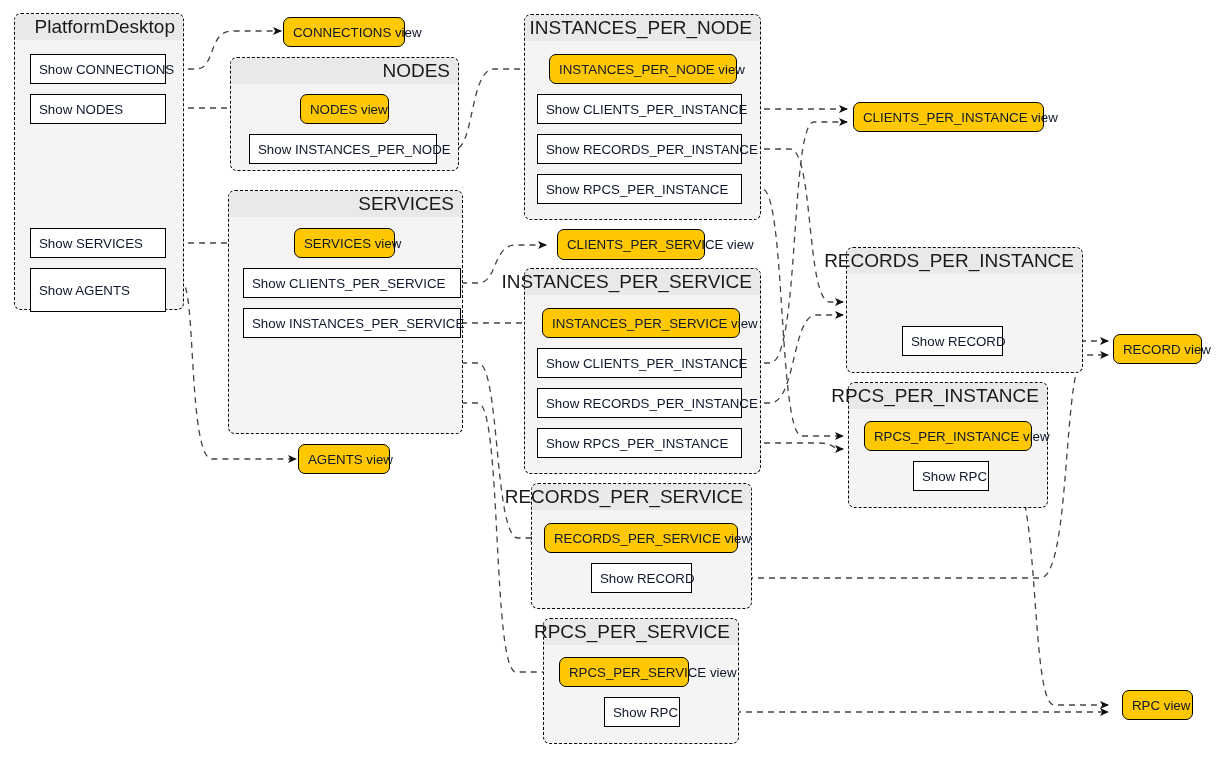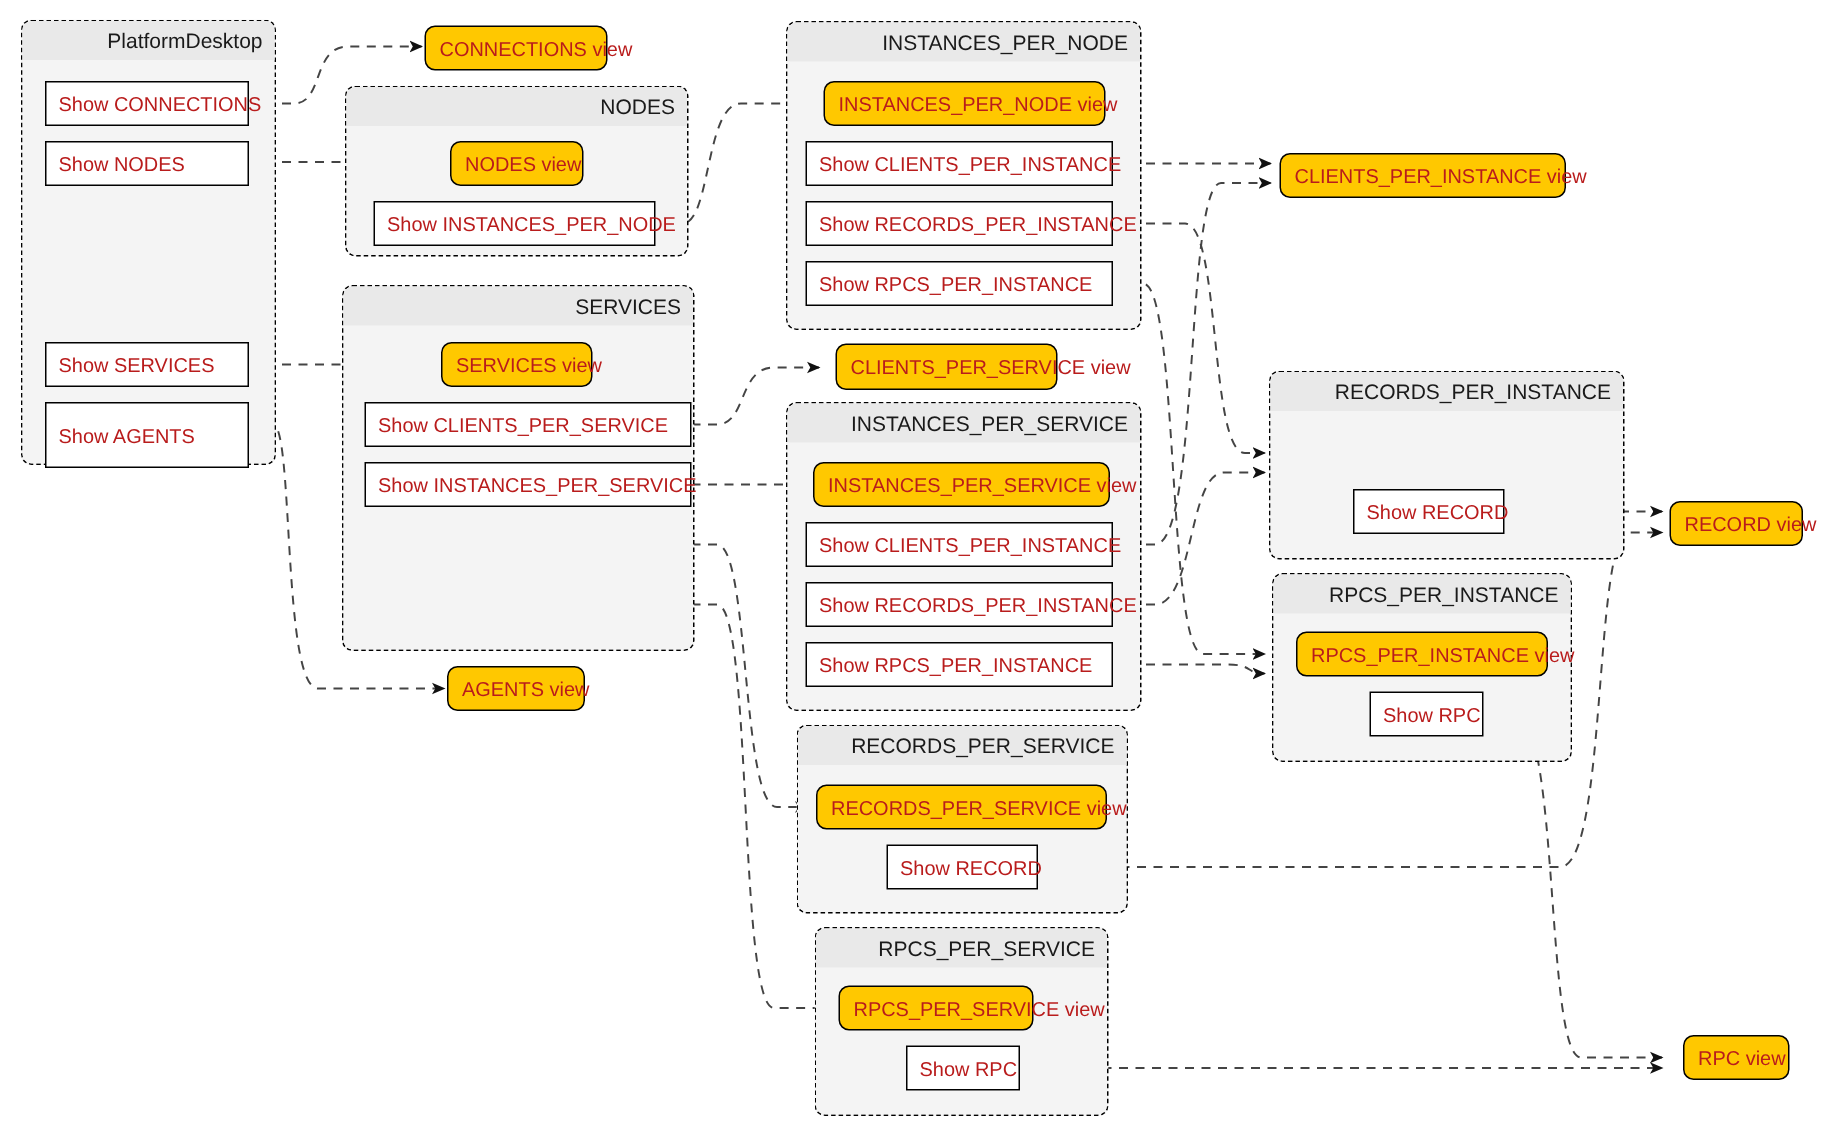--- a/index.html
+++ b/index.html
@@ -6,24 +6,24 @@
   body{font-family:"Liberation Sans","DejaVu Sans",sans-serif;}
   #canvas{position:relative;width:1219px;height:758px;overflow:hidden;background:#fff;}
   #edges{position:absolute;left:0;top:0;width:1219px;height:758px;pointer-events:none;}
 
   .group{position:absolute;box-sizing:border-box;border:1px dashed #000;border-radius:7px;
          background:#f4f4f4;}
   .group > .group-title{position:absolute;left:0;top:0;right:0;height:26px;
          background:#e9e9e9;border-radius:6px 6px 0 0;
          box-sizing:border-box;padding:0 8px 0 0;
          display:flex;align-items:center;justify-content:flex-end;
-         font-size:14px;color:#1a1a1a;white-space:nowrap;}
+         font-size:19px;color:#1a1a1a;white-space:nowrap;}
 
   .node{position:absolute;box-sizing:border-box;display:flex;align-items:center;
-        white-space:nowrap;font-size:13.3px;color:#b91c1c;}
+        white-space:nowrap;font-size:13.3px;color:#0f172a;}
 
   .action{border:1px solid #000;background:#ffffff;padding-left:8px;}
   .view{border:1px solid #000;background:#ffc800;border-radius:7px;padding-left:9px;}
 </style>
 </head>
 <body>
 
 <div id="canvas">
 
   <svg id="edges" viewBox="0 0 1219 758" xmlns="http://www.w3.org/2000/svg">

